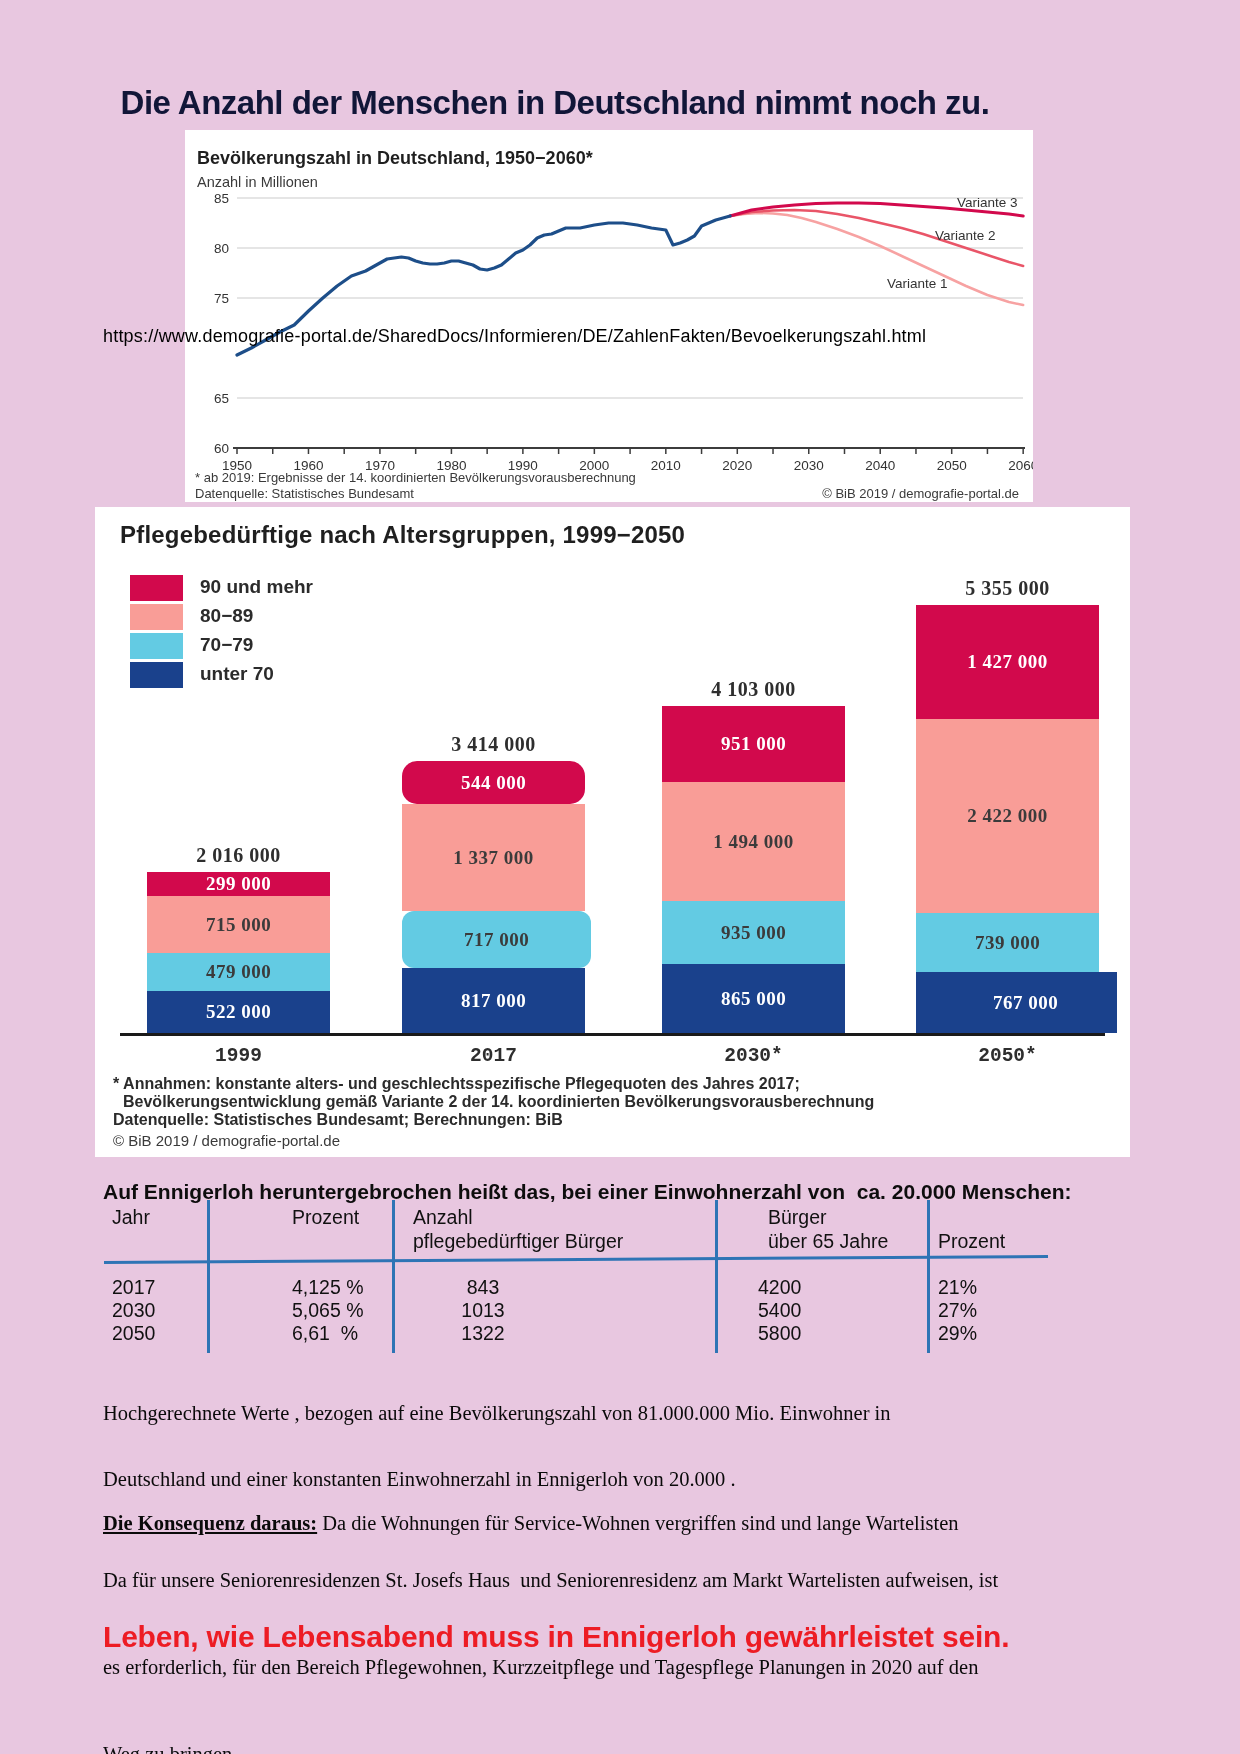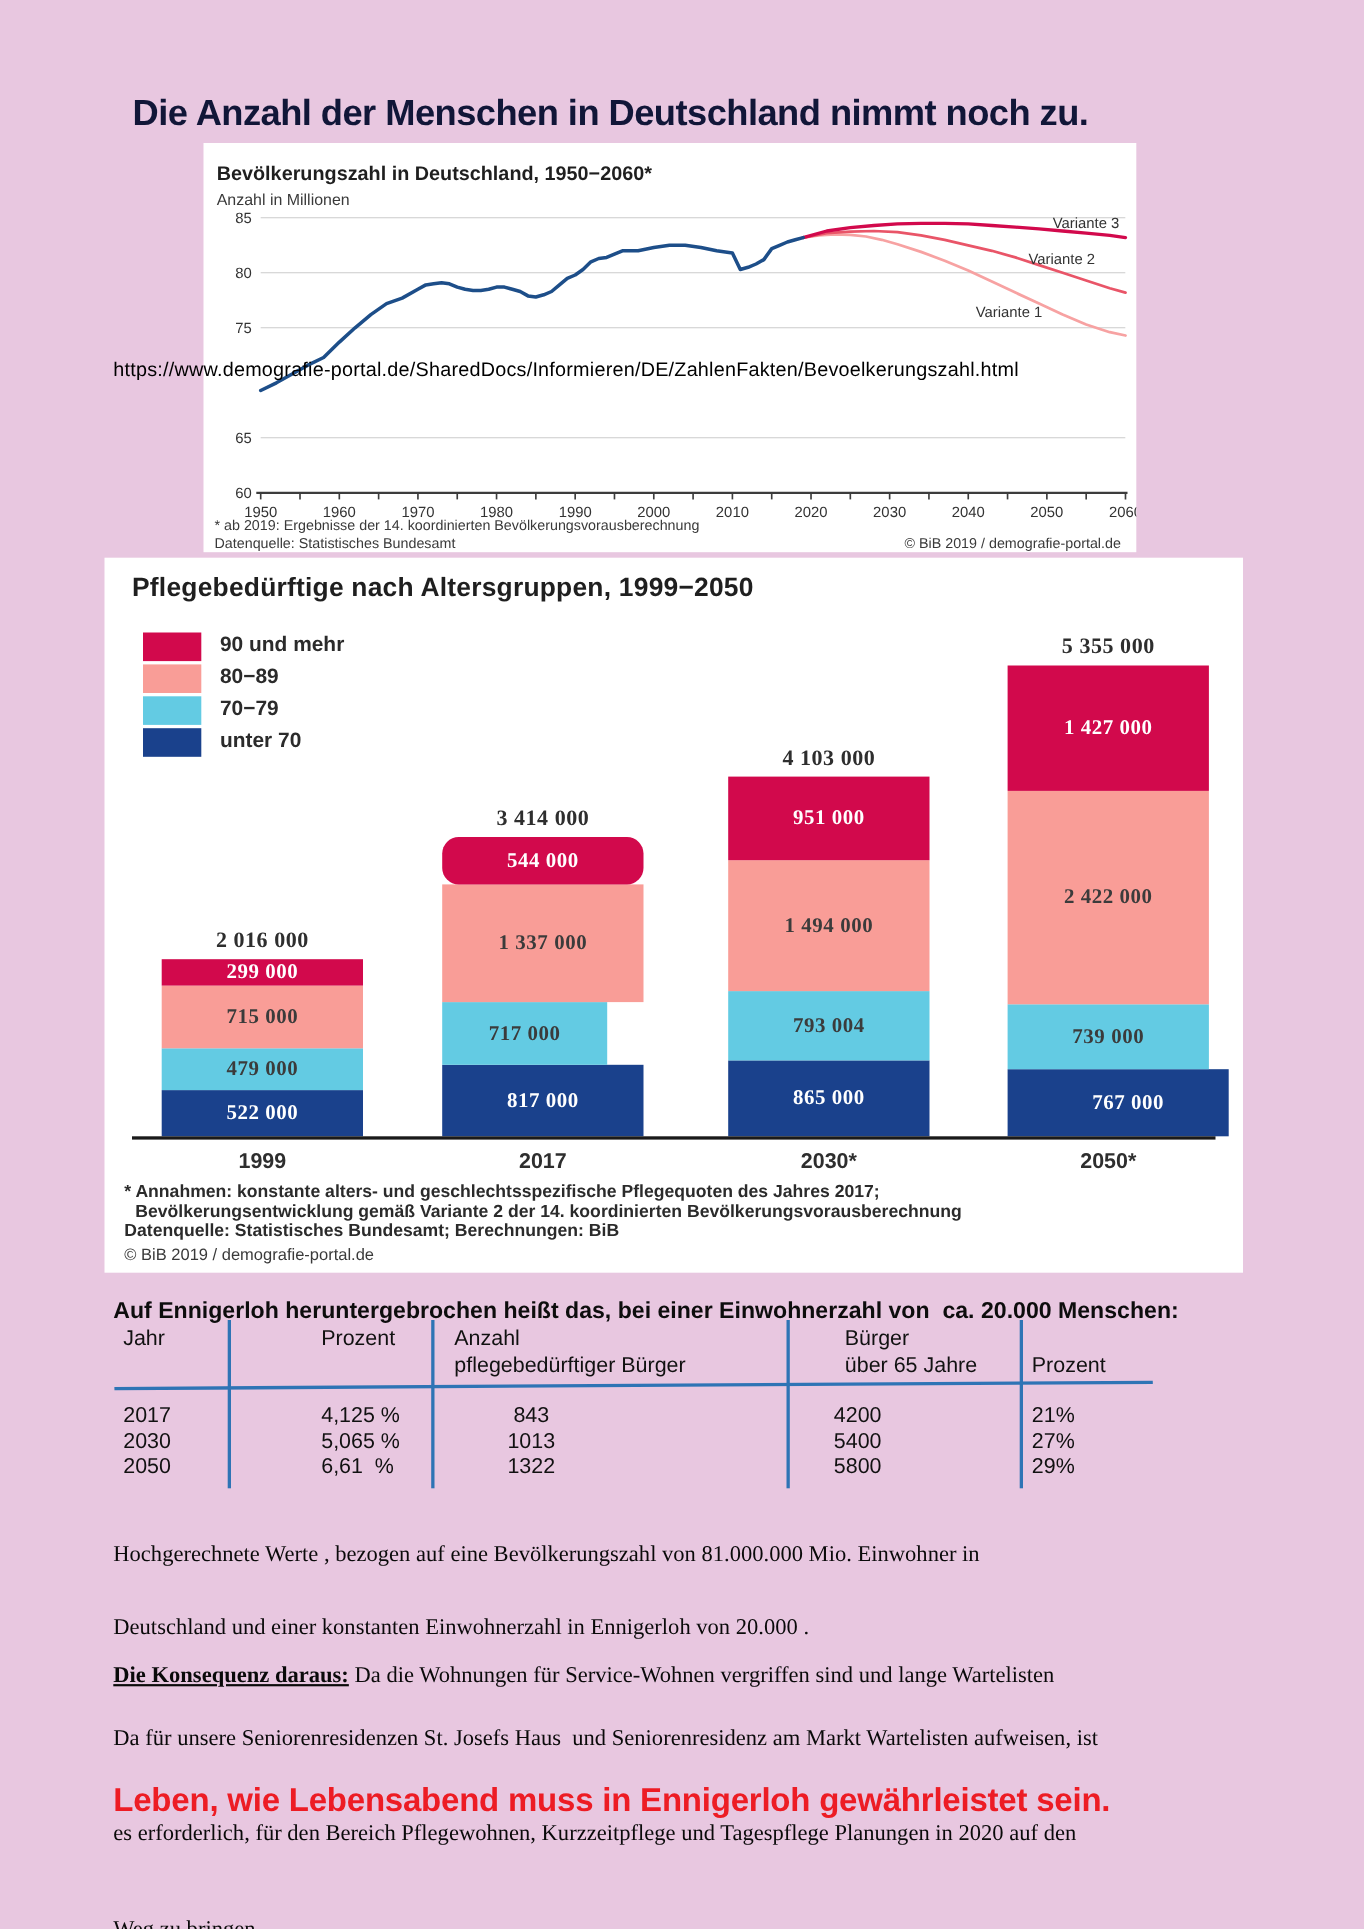--- a/index.html
+++ b/index.html
@@ -19,21 +19,21 @@
   #url-overlay{left:103px;top:326px;font-size:18px;color:#000;letter-spacing:0.2px;z-index:5;text-decoration:none;}
   
   #bar-card{left:95px;top:507px;width:1035px;height:650px;}
   #bar-card .chart-title{position:absolute;left:25px;top:14px;font-size:24px;font-weight:bold;color:#1f1f1f;letter-spacing:0.2px;}
   .legend-row{position:absolute;left:35px;height:26px;}
   .legend-swatch{position:absolute;left:0;top:0;width:53px;height:26px;}
   .legend-label{position:absolute;left:70px;top:1px;font-size:19px;font-weight:600;color:#2b2b2b;white-space:nowrap;}
   .bar-seg{position:absolute;display:flex;align-items:center;justify-content:center;
            font-family:"Liberation Serif",serif;font-weight:700;font-size:19px;letter-spacing:0.5px;}
   .bar-total{position:absolute;text-align:center;font-family:"Liberation Serif",serif;font-weight:700;font-size:20px;color:#2e2e2e;letter-spacing:0.5px;}
-  .bar-cat{position:absolute;top:538px;text-align:center;font-family:Liberation Sans, sans-serif;font-weight:700;font-size:19.5px;color:#2e2e2e;}
+  .bar-cat{position:absolute;top:538px;text-align:center;font-family:Liberation Mono, monospace;font-weight:700;font-size:19.5px;color:#2e2e2e;}
   #bar-axis{position:absolute;left:25px;top:526px;width:985px;height:2.5px;background:#1a1a1a;}
   .bar-foot{position:absolute;font-size:16px;font-weight:600;color:#2b2b2b;white-space:pre;}
   #bar-foot-0{left:18px;top:568px;}
   #bar-foot-1{left:28px;top:586px;}
   #bar-foot-2{left:18px;top:604px;}
   #bar-foot-3{left:18px;top:625px;font-weight:500;font-size:15px;color:#3a3a3a;}
   
   #ennigerloh-heading{left:103px;top:1180px;font-size:21px;font-weight:bold;color:#0d0d0d;white-space:pre-wrap;}
   .tbl-txt{position:absolute;font-size:19.5px;color:#111;white-space:pre;}
   .tbl-vline{position:absolute;width:2.5px;background:#2e74b5;top:1200px;height:153px;}
@@ -139,27 +139,27 @@
         </div>
       </div>
     <div id="bar-plot">
         <div class="bar-seg" style="left: 52px; width: 183px; bottom: 124px; height: 42px; background: rgb(26, 65, 140); color: rgb(255, 255, 255);">522 000</div>
         <div class="bar-seg" style="left: 52px; width: 183px; bottom: 166px; height: 38px; background: rgb(99, 203, 227); color: rgb(59, 59, 59);">479 000</div>
         <div class="bar-seg" style="left: 52px; width: 183px; bottom: 204px; height: 57px; background: rgb(249, 157, 151); color: rgb(59, 59, 59);">715 000</div>
         <div class="bar-seg" style="left: 52px; width: 183px; bottom: 261px; height: 24px; background: rgb(210, 9, 76); color: rgb(255, 255, 255);">299 000</div>
         <div class="bar-total" style="left: 52px; width: 183px; bottom: 290px;">2 016 000</div>
         <div class="bar-cat" style="left: 52px; width: 183px;">1999</div>
         <div class="bar-seg" style="left: 307px; width: 183px; bottom: 124px; height: 65px; background: rgb(26, 65, 140); color: rgb(255, 255, 255);">817 000</div>
-        <div class="bar-seg" style="left: 307px; width: 150px; bottom: 189px; height: 57px; background: rgb(99, 203, 227); color: rgb(59, 59, 59);">717 000</div>
+        <div class="bar-seg" style="left: 307px; width: 189px; bottom: 189px; height: 57px; background: rgb(99, 203, 227); color: rgb(59, 59, 59); border-radius: 12px;">717 000</div>
         <div class="bar-seg" style="left: 307px; width: 183px; bottom: 246px; height: 107px; background: rgb(249, 157, 151); color: rgb(59, 59, 59);">1 337 000</div>
         <div class="bar-seg" style="left: 307px; width: 183px; bottom: 353px; height: 43px; background: rgb(210, 9, 76); color: rgb(255, 255, 255); border-radius: 15px;">544 000</div>
         <div class="bar-total" style="left: 307px; width: 183px; bottom: 401px;">3 414 000</div>
         <div class="bar-cat" style="left: 307px; width: 183px;">2017</div>
         <div class="bar-seg" style="left: 567px; width: 183px; bottom: 124px; height: 69px; background: rgb(26, 65, 140); color: rgb(255, 255, 255);">865 000</div>
-        <div class="bar-seg" style="left: 567px; width: 183px; bottom: 193px; height: 63px; background: rgb(99, 203, 227); color: rgb(59, 59, 59);">793 004</div>
+        <div class="bar-seg" style="left: 567px; width: 183px; bottom: 193px; height: 63px; background: rgb(99, 203, 227); color: rgb(59, 59, 59);">935 000</div>
         <div class="bar-seg" style="left: 567px; width: 183px; bottom: 256px; height: 119px; background: rgb(249, 157, 151); color: rgb(59, 59, 59);">1 494 000</div>
         <div class="bar-seg" style="left: 567px; width: 183px; bottom: 375px; height: 76px; background: rgb(210, 9, 76); color: rgb(255, 255, 255);">951 000</div>
         <div class="bar-total" style="left: 567px; width: 183px; bottom: 456px;">4 103 000</div>
         <div class="bar-cat" style="left: 567px; width: 183px;">2030*</div>
         <div class="bar-seg" style="left: 821px; width: 183px; bottom: 124px; height: 61px; background: rgb(26, 65, 140); color: rgb(255, 255, 255); padding-left: 18px;">767 000</div>
         <div class="bar-seg" style="left: 821px; width: 183px; bottom: 185px; height: 59px; background: rgb(99, 203, 227); color: rgb(59, 59, 59);">739 000</div>
         <div class="bar-seg" style="left: 821px; width: 183px; bottom: 244px; height: 194px; background: rgb(249, 157, 151); color: rgb(59, 59, 59);">2 422 000</div>
         <div class="bar-seg" style="left: 821px; width: 183px; bottom: 438px; height: 114px; background: rgb(210, 9, 76); color: rgb(255, 255, 255);">1 427 000</div>
         <div class="bar-total" style="left: 821px; width: 183px; bottom: 557px;">5 355 000</div>
         <div class="bar-cat" style="left: 821px; width: 183px;">2050*</div>

